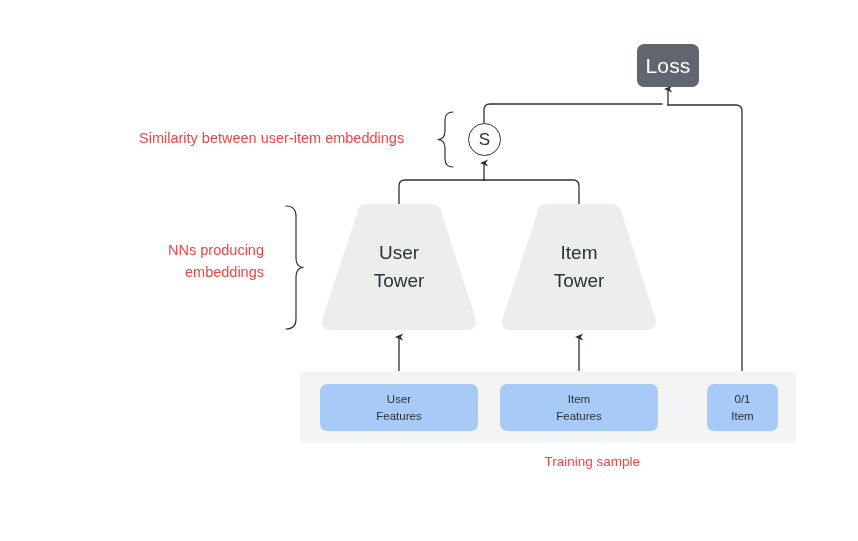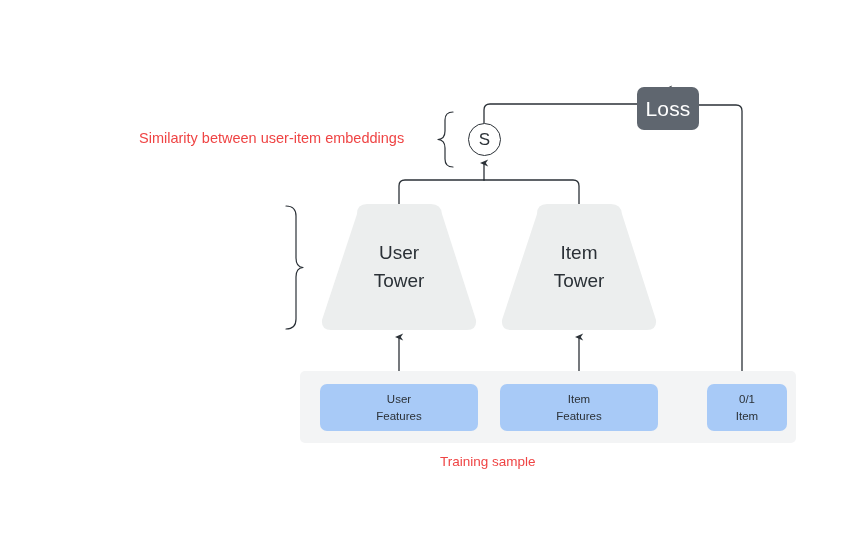--- a/index.html
+++ b/index.html
@@ -42,21 +42,20 @@
   #loss-box {
     left: 637px;
     top: 44px;
     width: 62px;
     height: 43px;
     background: #5f666f;
     border-radius: 7px;
     color: #ffffff;
     font-size: 21px;
     letter-spacing: 0.2px;
-    margin-top: 43px;
   }
 
   
   #similarity-node {
     left: 468px;
     top: 123px;
     width: 33px;
     height: 33px;
     border: 1.4px solid #2b3137;
     border-radius: 50%;
@@ -110,21 +109,21 @@
     display: flex;
     flex-direction: column;
     align-items: center;
     justify-content: center;
     font-size: 11.5px;
     line-height: 1.45;
     color: #2b3137;
   }
   #user-features-box { left: 320px; top: 384px; width: 158px; height: 47px; }
   #item-features-box { left: 500px; top: 384px; width: 158px; height: 47px; }
-  #label-box        { left: 707px; top: 384px; width: 80px;  height: 47px; }
+  #label-box        { left: 707px; top: 384px; width: 71px;  height: 47px; }
 
   
   .text-label {
     position: absolute;
     color: #ef4444;
   }
   #similarity-label {
     left: 139px;
     top: 130px;
     width: 285px;
@@ -136,21 +135,21 @@
     top: 240px;
     width: 156px;
     text-align: right;
     font-size: 14.5px;
     line-height: 1.5;
   }
   #training-sample-caption {
     left: 440px;
     top: 454px;
     width: 200px;
-    text-align: left;
+    text-align: right;
     font-size: 13.5px;
   }
 </style>
 </head>
 <body>
 
 <div id="canvas">
 
   <svg id="wires" viewBox="0 0 858 541" width="858" height="541">
     <defs>
@@ -240,17 +239,19 @@
   </div>
 
   <div class="feature-box" id="label-box">
     <span>0/1</span>
     <span>Item</span>
   </div>
 
   <div class="text-label" id="similarity-label">Similarity between user-item embeddings</div>
 
   <div class="text-label" id="nns-label">
+    <div>NNs producing</div>
+    <div>embeddings</div>
   </div>
 
   <div class="text-label" id="training-sample-caption">Training sample</div>
 
 </div>
 
 </body></html>

